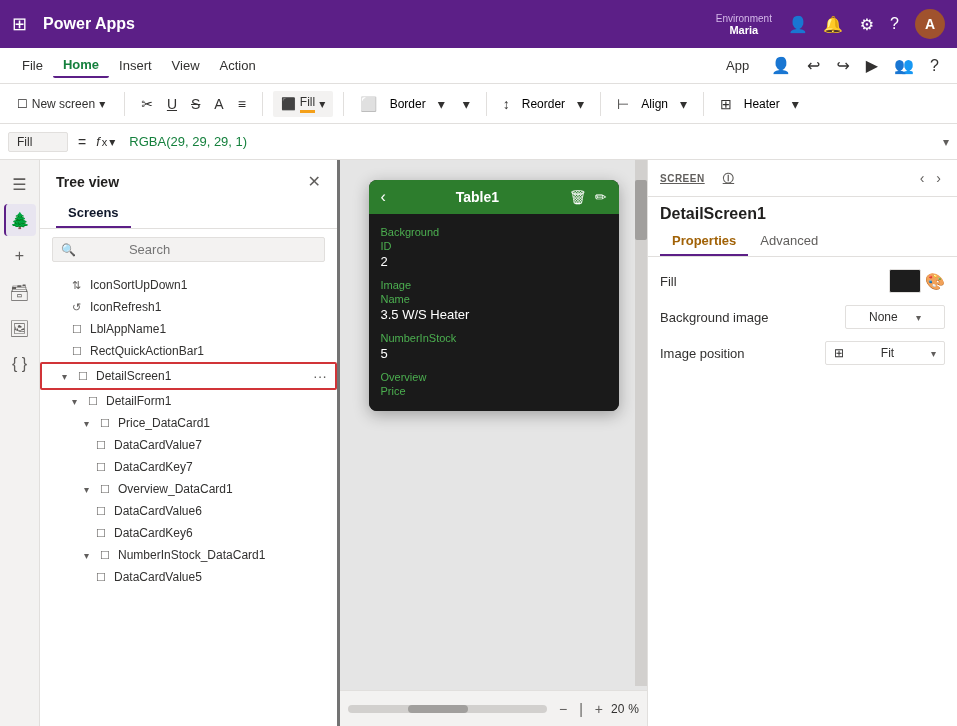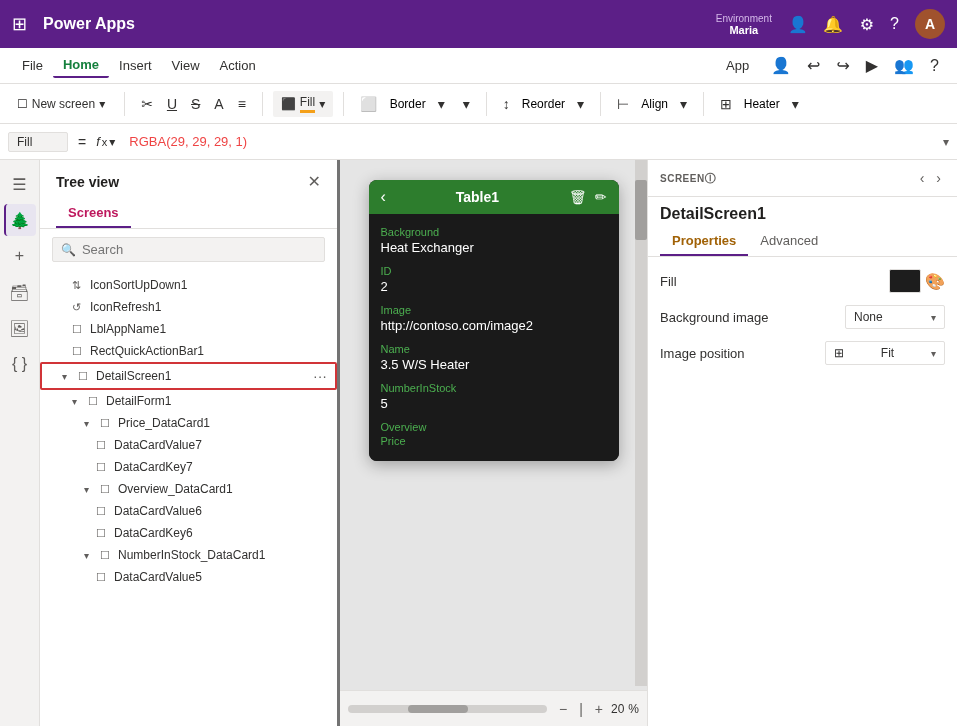--- a/index.html
+++ b/index.html
@@ -32,42 +32,42 @@
     .toolbar-group { display: flex; align-items: center; gap: 2px; }
     .icon-btn { padding: 4px 6px; cursor: pointer; font-size: 14px; color: #323130; }
     .fill-btn { display: flex; align-items: center; gap: 4px; padding: 4px 8px; cursor: pointer; font-size: 12px; color: #323130; background: #f3f2f1; border-radius: 2px; }
     .fill-underline { border-bottom: 3px solid #f4a019; padding-bottom: 1px; }
 
     
     .formulabar { background: white; display: flex; align-items: center; height: 36px; padding: 0 8px; border-bottom: 1px solid #e1dfdd; gap: 6px; }
     .formula-label { padding: 2px 8px; font-size: 12px; color: #323130; background: #f3f2f1; border: 1px solid #e1dfdd; border-radius: 2px; min-width: 60px; }
     .formula-equals { font-size: 14px; color: #323130; padding: 0 4px; }
     .formula-fx { display: flex; align-items: center; gap: 2px; font-size: 12px; color: #323130; cursor: pointer; }
-    .formula-input { flex: 1; padding: 4px 8px; font-size: 13px; color: #ef4444; border: none; outline: none; background: transparent; }
+    .formula-input { flex: 1; padding: 4px 8px; font-size: 13px; color: #15803d; border: none; outline: none; background: transparent; }
     .formula-chevron { font-size: 12px; color: #605e5c; cursor: pointer; }
 
     
     .main { display: flex; height: calc(726px - 48px - 36px - 40px - 36px); }
 
     
     .sidebar-icons { width: 40px; background: #f3f2f1; border-right: 1px solid #e1dfdd; display: flex; flex-direction: column; align-items: center; padding-top: 8px; gap: 4px; }
     .sidebar-icon-item { width: 32px; height: 32px; display: flex; align-items: center; justify-content: center; cursor: pointer; border-radius: 4px; color: #605e5c; font-size: 16px; }
     .sidebar-icon-item.active { background: #e8e5f0; color: #5c1f87; border-left: 2px solid #5c1f87; }
 
     
     .tree-panel { width: 300px; background: white; border-right: 3px solid #737373; display: flex; flex-direction: column; }
     .tree-header { display: flex; align-items: center; justify-content: space-between; padding: 12px 16px 8px; }
     .tree-title { font-size: 14px; font-weight: 600; color: #201f1e; }
     .close-btn { cursor: pointer; color: #605e5c; font-size: 16px; }
     .tree-tabs { display: flex; border-bottom: 1px solid #e1dfdd; padding: 0 16px; }
     .tree-tab { padding: 6px 12px; font-size: 13px; cursor: pointer; color: #605e5c; border-bottom: 2px solid transparent; }
-    .tree-tab.active { color: #be185d; border-bottom: 2px solid #5c1f87; font-weight: 600; text-align: right; }
+    .tree-tab.active { color: #0f172a; border-bottom: 2px solid #5c1f87; font-weight: 600; text-align: right; }
     .search-box { margin: 8px 12px; display: flex; align-items: center; border: 1px solid #e1dfdd; border-radius: 2px; padding: 4px 8px; gap: 6px; background: #f3f2f1; }
     .search-icon { color: #605e5c; font-size: 12px; }
-    .search-input { border: none; outline: none; background: transparent; font-size: 13px; flex: 1; color: #323130; }
+    .search-input { border: none; outline: none; background: transparent; font-size: 13px; flex: 1; color: #323130; margin-left: 47px; }
     .tree-list { flex: 1; overflow-y: auto; padding: 4px 0; }
     .tree-item { display: flex; align-items: center; padding: 4px 8px 4px 16px; gap: 4px; cursor: pointer; font-size: 12px; color: #323130; }
     .tree-item.highlighted { border: 2px solid #d13438; background: #fef0f0; }
     .tree-icon { font-size: 11px; color: #605e5c; min-width: 14px; }
     .tree-expand { font-size: 10px; color: #605e5c; min-width: 12px; }
     .tree-more { margin-left: auto; color: #605e5c; font-size: 14px; }
     .indent-1 { padding-left: 20px; }
     .indent-2 { padding-left: 32px; }
     .indent-3 { padding-left: 44px; }
     .indent-4 { padding-left: 56px; }
@@ -91,33 +91,33 @@
     .phone-title { color: white; font-size: 14px; font-weight: 600; }
     .phone-actions { display: flex; gap: 8px; }
     .phone-action-icon { color: white; font-size: 14px; cursor: pointer; }
     .phone-body { background: #1a1a1a; padding: 12px; }
     .field-label { color: #4caf50; font-size: 11px; margin-bottom: 2px; }
     .field-value { color: white; font-size: 13px; margin-bottom: 10px; }
 
     
     .props-panel { width: 310px; background: white; border-left: 1px solid #e1dfdd; display: flex; flex-direction: column; }
     .props-header { padding: 8px 12px; border-bottom: 1px solid #e1dfdd; display: flex; align-items: center; justify-content: space-between; }
-    .props-screen-label { font-size: 10px; color: #605e5c; font-weight: 600; text-transform: uppercase; letter-spacing: 0.5px; display: flex; align-items: center; gap: 0; }
+    .props-screen-label { font-size: 10px; color: #605e5c; font-weight: 600; text-transform: uppercase; letter-spacing: 0.5px; display: flex; align-items: center; gap: 18px; text-decoration: underline; }
     .props-nav { display: flex; gap: 4px; }
     .props-nav-btn { color: #605e5c; font-size: 14px; cursor: pointer; padding: 2px 4px; }
     .props-title { font-size: 16px; font-weight: 600; color: #201f1e; padding: 8px 12px 4px; }
     .props-tabs { display: flex; border-bottom: 1px solid #e1dfdd; padding: 0 12px; }
     .props-tab { padding: 6px 12px; font-size: 13px; cursor: pointer; color: #605e5c; border-bottom: 2px solid transparent; }
     .props-tab.active { color: #a16207; border-bottom: 2px solid #5c1f87; font-weight: 600; }
     .props-body { padding: 12px; display: flex; flex-direction: column; gap: 12px; }
     .prop-row { display: flex; align-items: center; justify-content: space-between; }
     .prop-label { font-size: 13px; color: #323130; }
     .prop-value { display: flex; align-items: center; gap: 4px; }
     .color-swatch { width: 32px; height: 24px; border: 1px solid #e1dfdd; border-radius: 2px; cursor: pointer; }
-    .dropdown-btn { display: flex; align-items: center; gap: 4px; padding: 4px 8px; border: 1px solid #e1dfdd; border-radius: 2px; font-size: 12px; color: #323130; cursor: pointer; min-width: 100px; justify-content: space-between; }
+    .dropdown-btn { display: flex; align-items: center; gap: 4px; padding: 4px 23px; border: 1px solid #e1dfdd; border-radius: 2px; font-size: 12px; color: #323130; cursor: pointer; min-width: 100px; justify-content: space-between; }
     .dropdown-chevron { color: #605e5c; font-size: 10px; }
     .image-pos-btn { display: flex; align-items: center; gap: 4px; padding: 4px 8px; border: 1px solid #e1dfdd; border-radius: 2px; font-size: 12px; color: #323130; cursor: pointer; min-width: 120px; justify-content: space-between; }
   </style>
 </head>
 <body>
 
 <div class="topbar">
   <div class="topbar-grid">
     <span class="waffle-icon">⊞</span>
     <span class="app-title">Power Apps</span>
@@ -312,25 +312,23 @@
         <div class="phone-header">
           <span class="phone-back">‹</span>
           <span class="phone-title">Table1</span>
           <div class="phone-actions">
             <span class="phone-action-icon">🗑</span>
             <span class="phone-action-icon">✏</span>
           </div>
         </div>
         <div class="phone-body">
           <div class="field-label">Background</div>
-          <div class="field-value">Heat Exchanger</div>
           <div class="field-label">ID</div>
           <div class="field-value">2</div>
           <div class="field-label">Image</div>
-          <div class="field-value">http://contoso.com/image2</div>
           <div class="field-label">Name</div>
           <div class="field-value">3.5 W/S Heater</div>
           <div class="field-label">NumberInStock</div>
           <div class="field-value">5</div>
           <div class="field-label">Overview</div>
           <div class="field-label">Price</div>
         </div>
       </div>
     </div>
 

